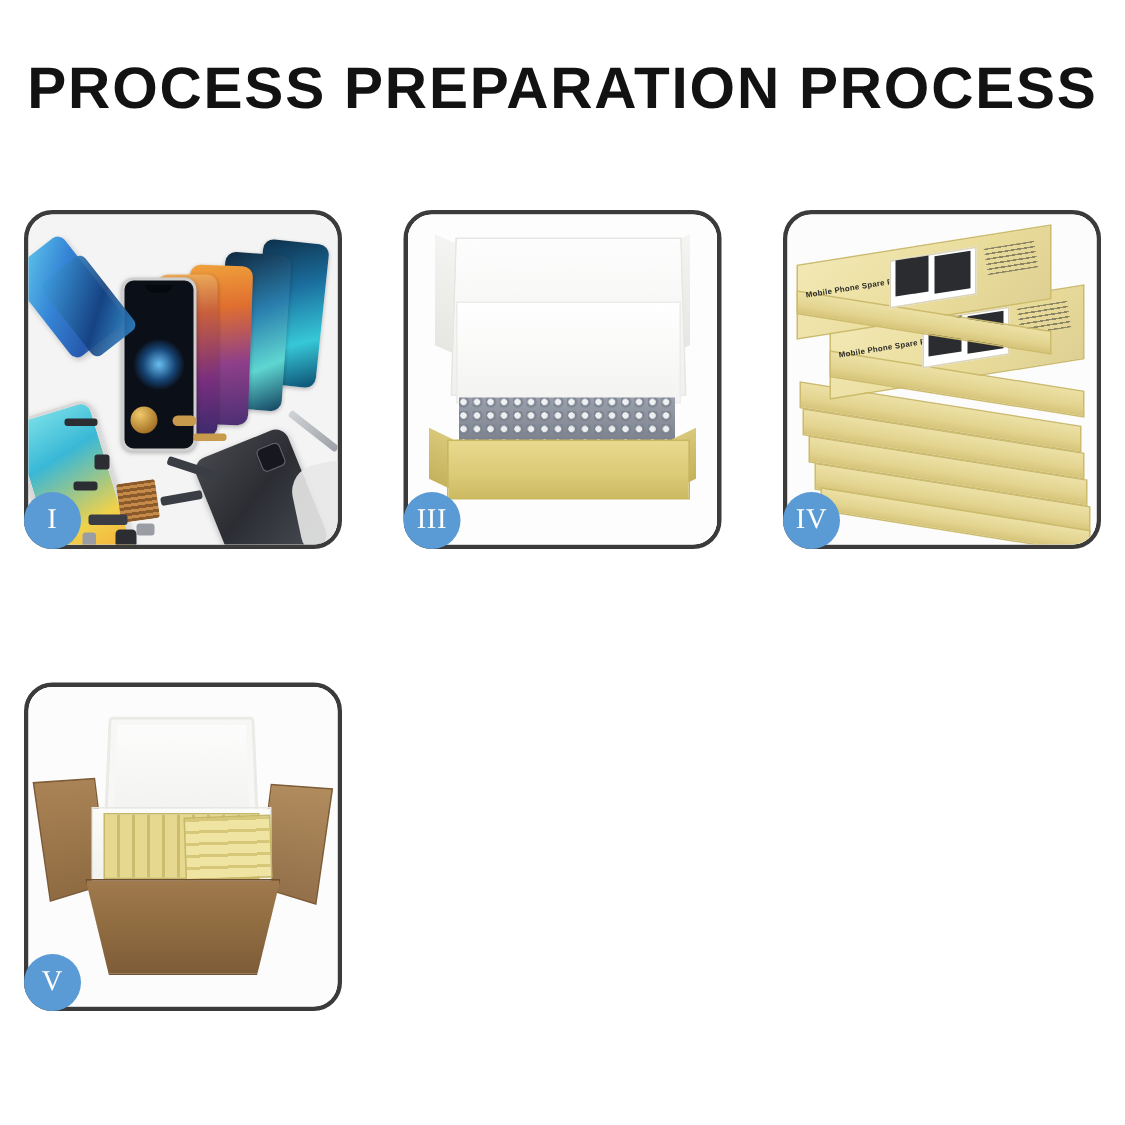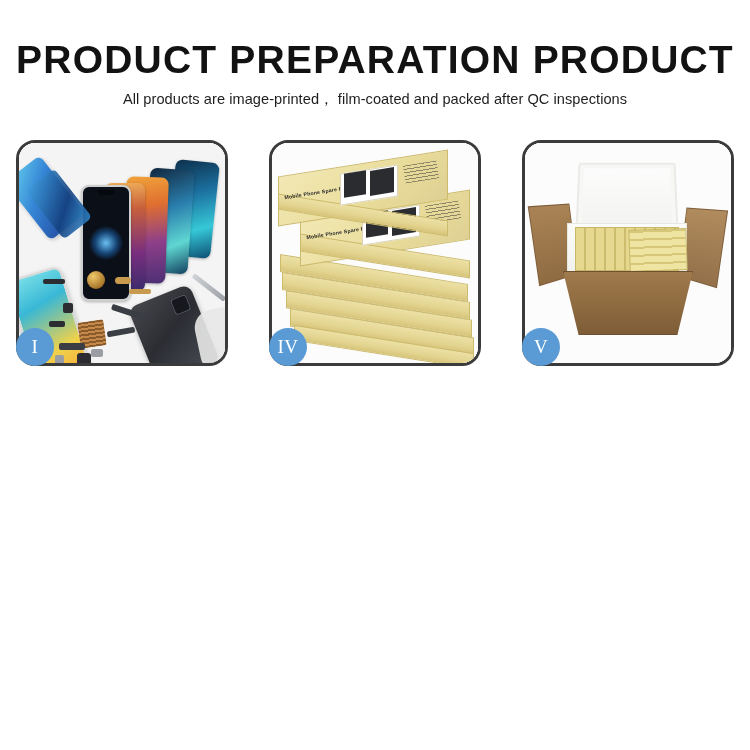--- a/index.html
+++ b/index.html
@@ -373,22 +373,21 @@
     position:absolute; width:15px; height:17px;
     background:rgba(120,98,64,.55);
   }
 </style>
 </head>
 <body>
 
 <div class="page">
 
   <div class="header">
-    <div class="title">PRODUCT PREPARATION PRODUCT</div>
-    <div class="subtitle">All products are image-printed， film-coated and packed after QC inspections</div>
+    <div class="title">PROCESS PREPARATION PROCESS</div>
   </div>
 
   <div class="grid">
 
     <div class="panel">
       <div class="panel-inner">
         <div class="scene-parts">
           <div class="ph ph5"></div>
           <div class="ph ph4"></div>
           <div class="ph ph3"></div>
@@ -412,20 +411,35 @@
           <div class="sp" style="left:30px;top:178px;width:16px;height:6px;"></div>
           <div class="sp grey" style="left:72px;top:206px;width:12px;height:8px;"></div>
           <div class="hand"></div>
           <div class="tweezer"></div>
         </div>
       </div>
       <div class="badge">I</div>
     </div>
 
 
+    <div class="panel">
+      <div class="panel-inner">
+        <div class="scene-flatbox">
+          <div class="fb-lid-left"></div>
+          <div class="fb-lid-right"></div>
+          <div class="fb-lid"></div>
+          <div class="fb-foam"></div>
+          <div class="fb-bubble"></div>
+          <div class="fb-side"></div>
+          <div class="fb-side-r"></div>
+          <div class="fb-front"></div>
+        </div>
+      </div>
+      <div class="badge">III</div>
+    </div>
 
     <div class="panel">
       <div class="panel-inner">
         <div class="scene-stack">
 
           <div class="sb" style="left:8px;top:126px;width:186px;height:16px;transform:skewY(9deg);"></div>
           <div class="sb" style="left:10px;top:144px;width:186px;height:16px;transform:skewY(9deg);"></div>
           <div class="sb" style="left:14px;top:162px;width:184px;height:16px;transform:skewY(9deg);"></div>
           <div class="sb" style="left:18px;top:180px;width:182px;height:16px;transform:skewY(9deg);"></div>
           <div class="sb" style="left:22px;top:196px;width:178px;height:14px;transform:skewY(9deg);"></div>

